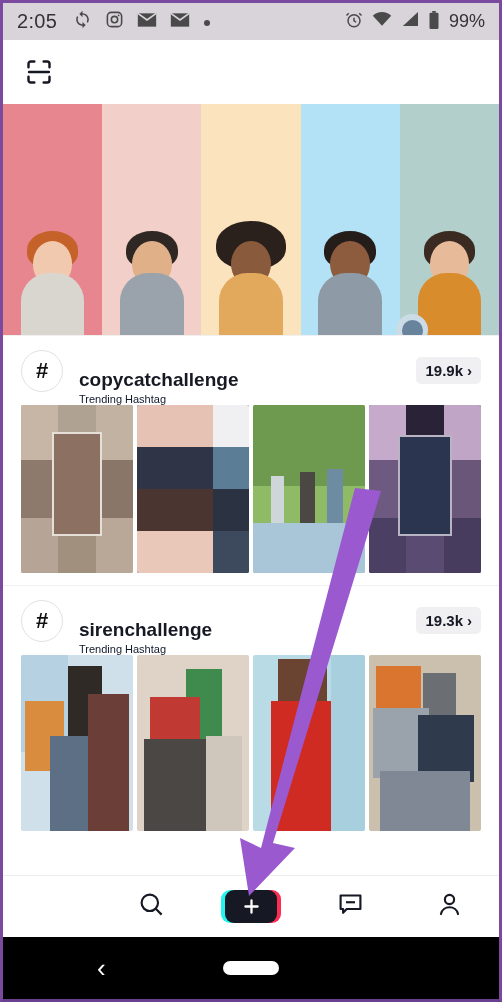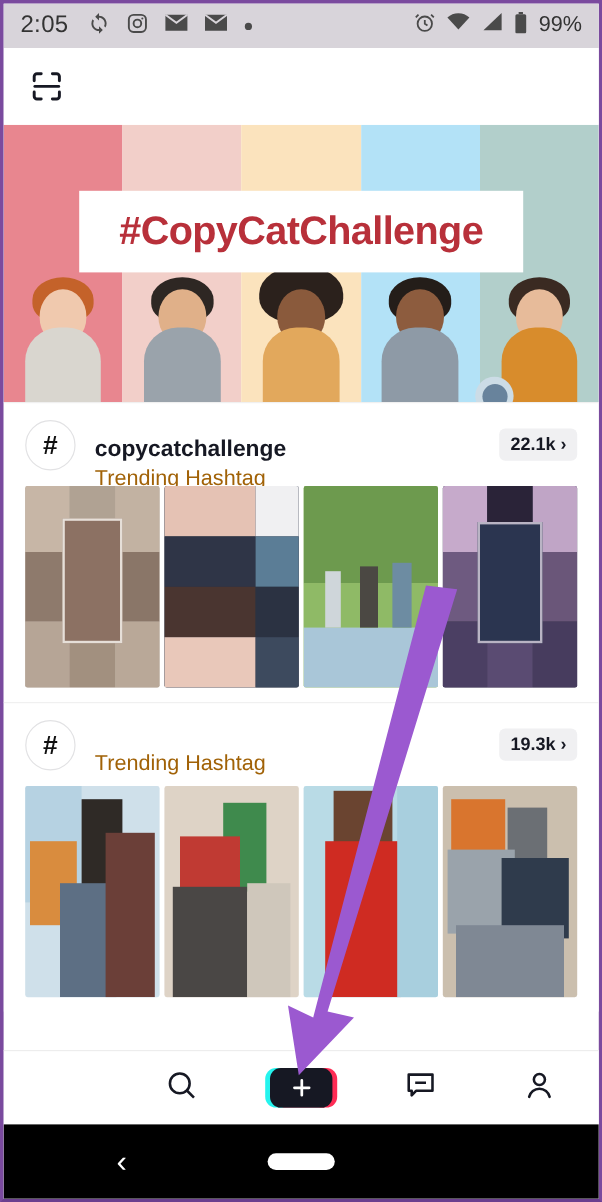--- a/index.html
+++ b/index.html
@@ -82,21 +82,21 @@
   }
   .hash-circle {
     width: 42px; height: 42px; border-radius:50%;
     border: 1px solid #e2e2e4;
     display:flex; align-items:center; justify-content:center;
     font-size: 22px; font-weight: bold; color:#111;
     flex: 0 0 auto;
   }
   .hash-texts { display:flex; flex-direction:column; gap:2px;margin-top:32px; }
   .hash-name { font-size: 19px; font-weight: bold; color:#161823; }
-  .hash-sub { font-size: 18px; color:#a16207; }
+  .hash-sub { font-size: 11px; color:#0f172a; }
   .hash-count {
     margin-left:auto; background:#f0f0f2; border-radius:5px;
     padding: 5px 9px; font-size:15px; font-weight:bold; color:#161823;
     display:flex; align-items:center; gap:4px;
   }
   .chev { font-size: 15px; font-weight: bold; }
 
   
   .grid { display:flex; gap: 4px; padding: 0 18px 12px; background:#fff; }
   .thumb { flex:1 1 0; height: 168px; border-radius:2px; overflow:hidden; position:relative; }
@@ -242,34 +242,31 @@
         <div class="p-head" style="background:#8d5c3e"></div>
         <div class="p-body" style="background:#8e9aa6"></div>
       </div>
       <div class="person">
         <div class="p-hair" style="background:#3a2a22"></div>
         <div class="p-head" style="background:#e7bb9a"></div>
         <div class="p-body" style="background:#d88c2c"></div>
       </div>
     </div>
 
-    <div class="banner-title-wrap">
-      <span class="banner-title">#CopyCatChallenge</span>
-    </div>
     <div class="cursor-dot"></div>
   </div>
 
   <div class="hashrow">
     <div class="hash-circle">#</div>
     <div class="hash-texts">
       <span class="hash-name">copycatchallenge</span>
       <span class="hash-sub">Trending Hashtag</span>
     </div>
     <div class="hash-count">
-      <span>22.1k</span>
+      <span>19.9k</span>
       <span class="chev">›</span>
     </div>
   </div>
 
   <div class="grid row1">
     <div class="thumb" style="background:#b9aca0">
       <div class="tile-row" style="top:0;height:33%">
           <div class="cellimg" style="background:#c7b6a6"></div>
           <div class="cellimg" style="background:#b0a293"></div>
           <div class="cellimg" style="background:#c2b2a2"></div>
@@ -328,20 +325,21 @@
           <div class="cellimg" style="background:#5a4b72"></div>
           <div class="cellimg" style="background:#473c5e"></div>
         </div>
       <div style="position:absolute;left:26%;top:18%;width:48%;height:60%;background:#2b3550;border:2px solid #b9b4c4;"></div>
     </div>
   </div>
 
   <div class="hashrow">
     <div class="hash-circle">#</div>
     <div class="hash-texts">
+      <span class="hash-name">sirenchallenge</span>
       <span class="hash-sub">Trending Hashtag</span>
     </div>
     <div class="hash-count">
       <span>19.3k</span>
       <span class="chev">›</span>
     </div>
   </div>
 
   <div class="grid row2">
     <div class="thumb" style="background:#cfe0ea">

